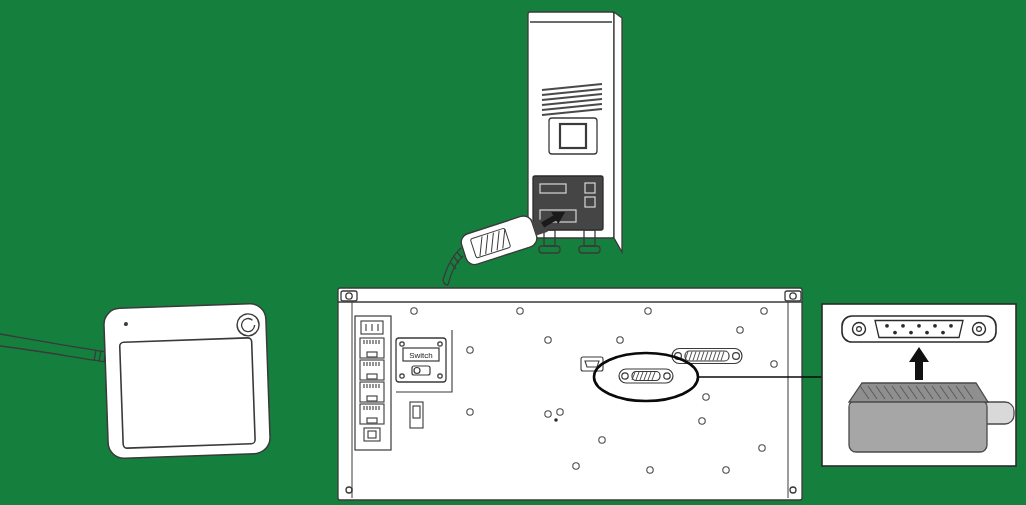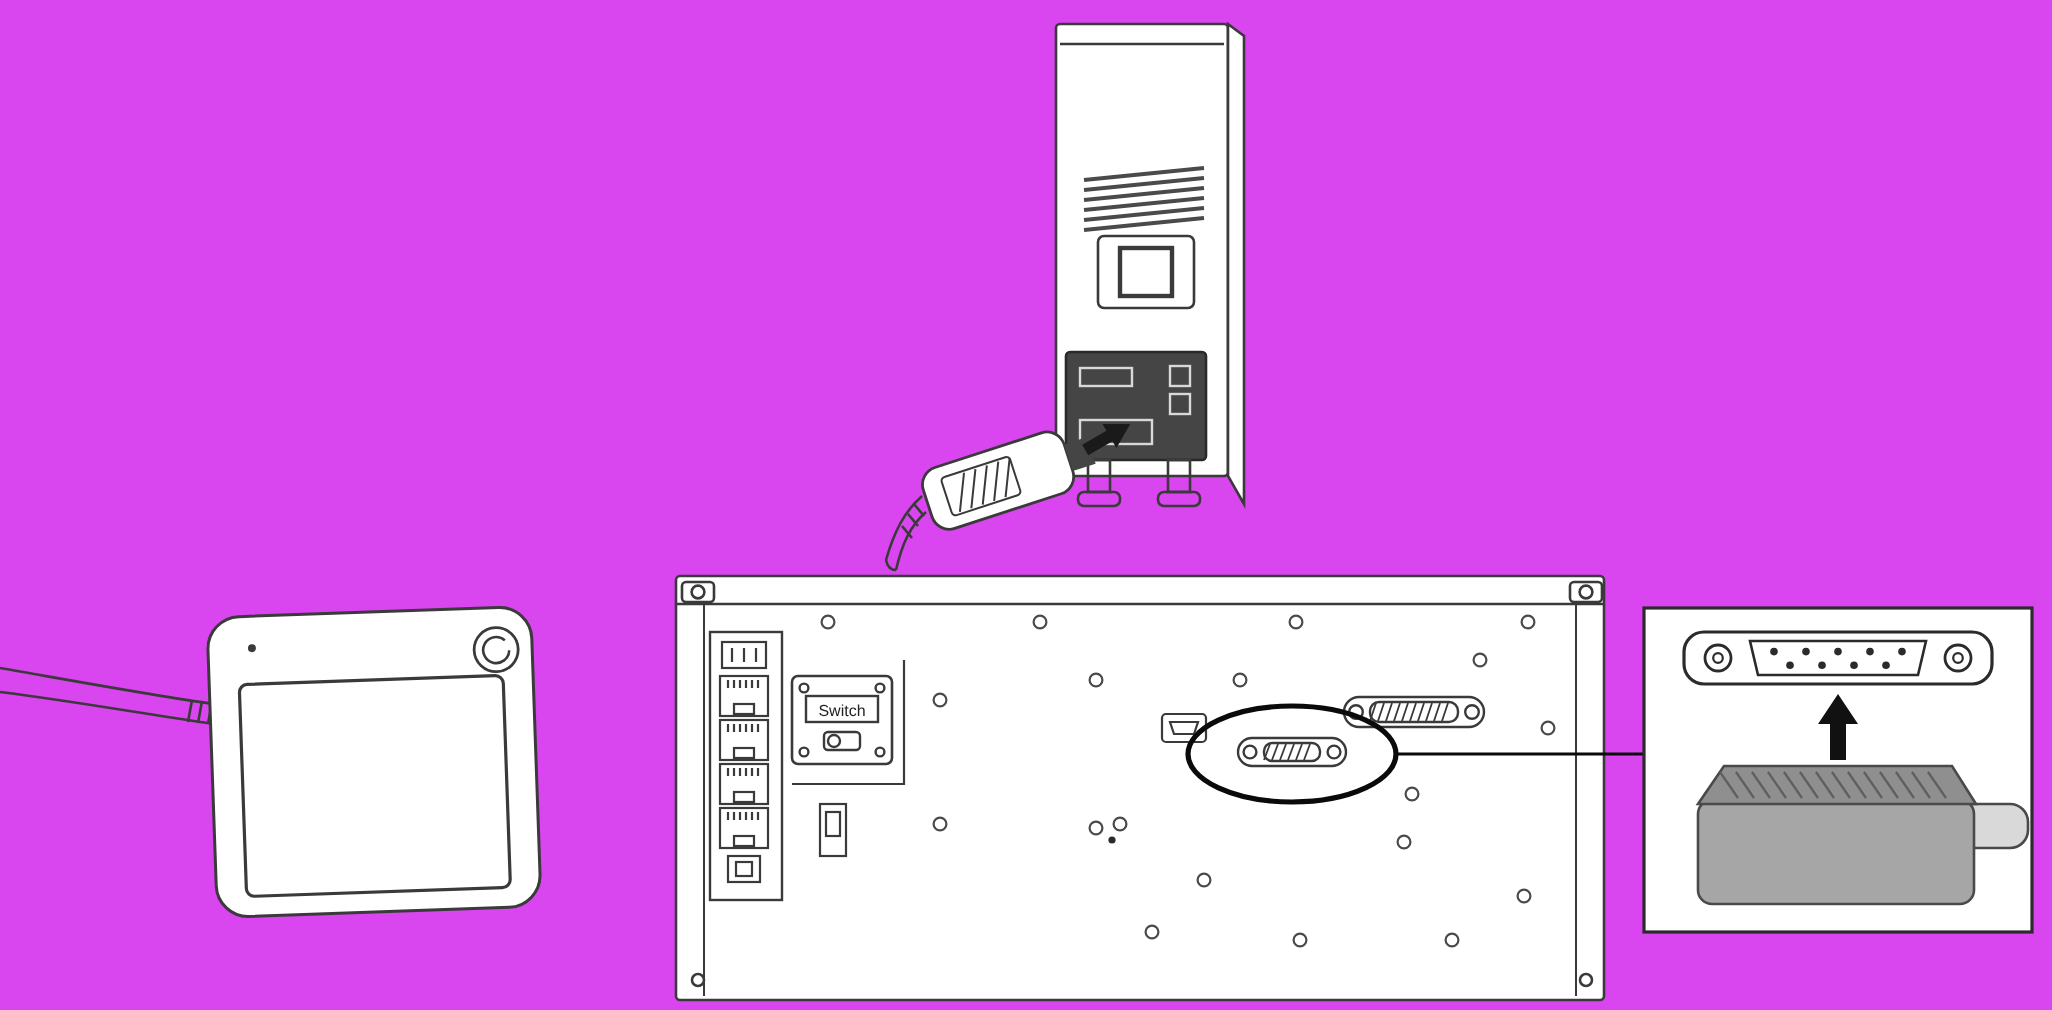--- a/index.html
+++ b/index.html
@@ -1,20 +1,20 @@
 <!DOCTYPE html>
 <html><head>
 <meta charset="utf-8">
 <style>
   html, body { margin: 0; padding: 0; background: #ffffff; }
   .canvas {
     position: relative;
     width: 1026px;
     height: 505px;
-    background: #d946ef;
+    background: #15803d;
     font-family: "Liberation Sans", sans-serif;
     overflow: hidden;
   }
   svg { display: block; }
   text { font-family: "Liberation Sans", sans-serif; }
 </style>
 </head>
 <body>
 
 <div class="canvas">

